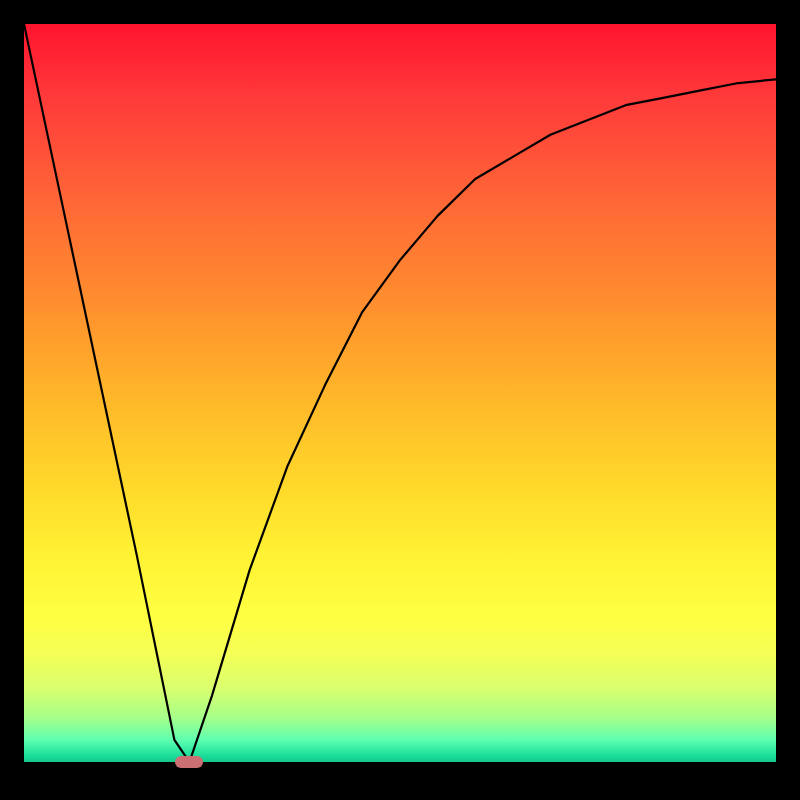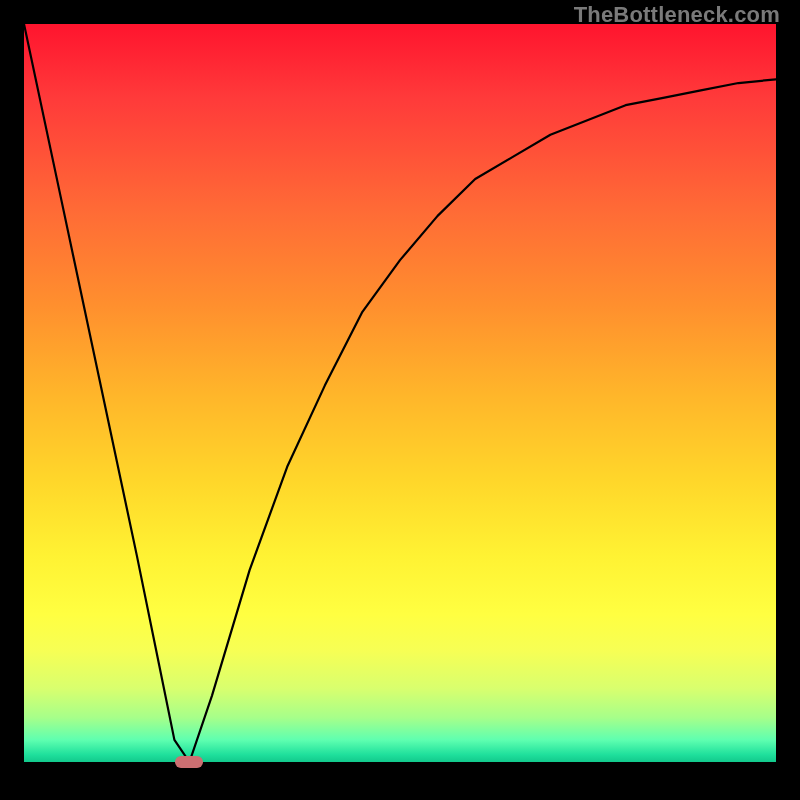--- a/index.html
+++ b/index.html
@@ -69,21 +69,20 @@
     width: 28px;
     height: 12px;
     background: #cc6f72;
     border-radius: 6px;
   }
 </style>
 </head>
 <body>
 
 <div class="frame">
-  <div class="attribution">TheBottleneck.com</div>
 
   <div class="plot-area">
     <svg class="curve-layer" viewBox="0 0 752 738" preserveAspectRatio="none">
       <path id="curvePath" class="curve-path" d="M0.00 0.00 L37.60 177.12 L75.20 354.24 L112.80 531.36 L135.36 642.06 L150.40 715.86 L165.44 738.00 L188.00 671.58 L225.60 546.12 L263.20 442.80 L300.80 361.62 L338.40 287.82 L376.00 236.16 L413.60 191.88 L451.20 154.98 L488.80 132.84 L526.40 110.70 L564.00 95.94 L601.60 81.18 L639.20 73.80 L676.80 66.42 L714.40 59.04 L752.00 55.35"></path>
     </svg>
     <div id="optMarker" class="marker" style="left: 151.44px; top: 732px;"></div>
   </div>
 </div>
 
 </body></html>

